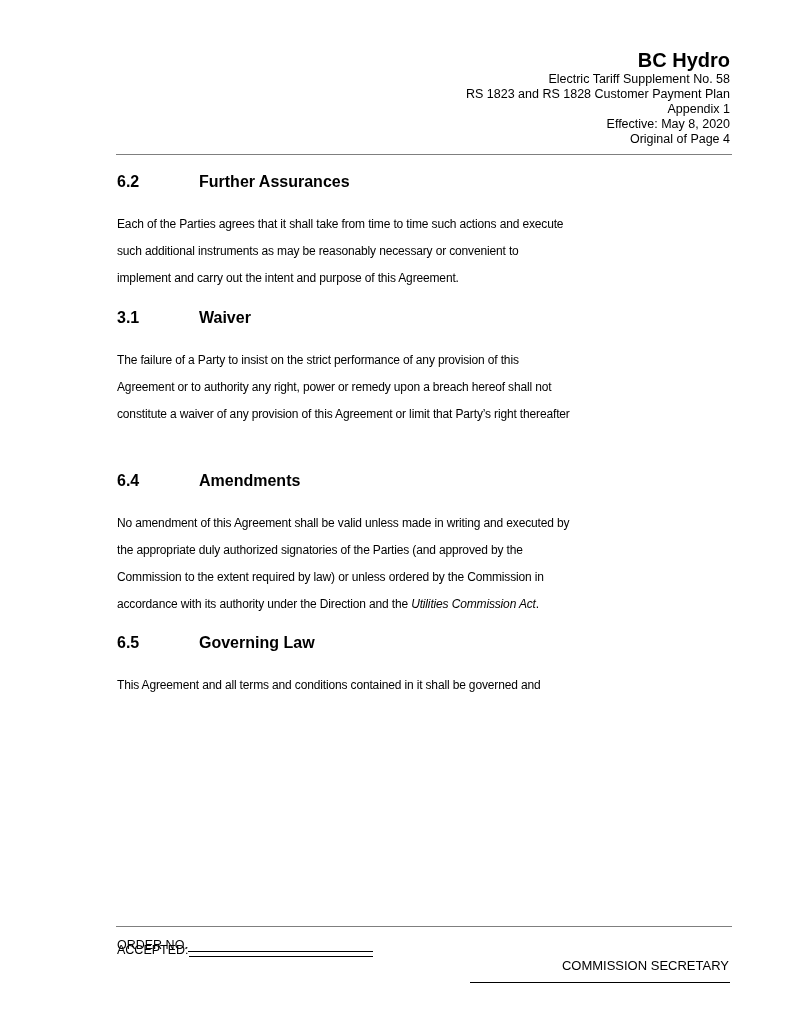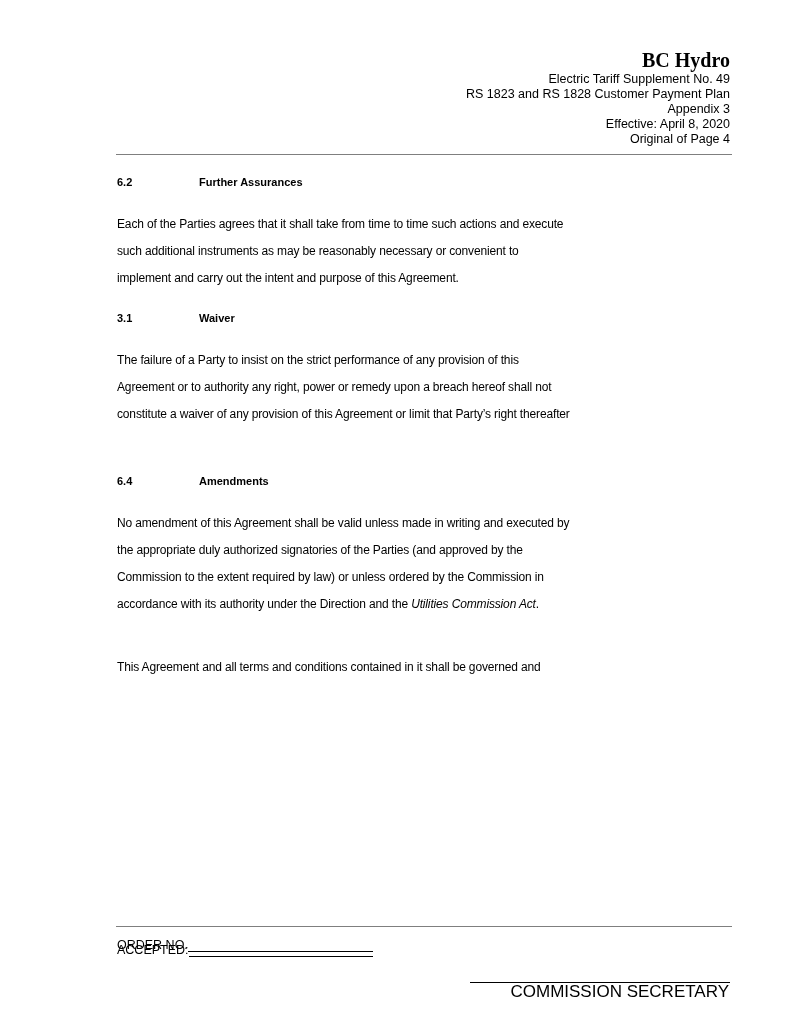--- a/index.html
+++ b/index.html
@@ -19,21 +19,20 @@
       position: absolute;
       right: 70px;
       top: 49px;
       text-align: right;
     }
     .header .company {
       font-size: 20px;
       font-weight: bold;
       line-height: 22px;
       margin-bottom: 1px;
-      font-family: Liberation Serif, serif;
     }
     .header .line {
       font-size: 12.5px;
       line-height: 15px;
     }
     .rule {
       position: absolute;
       left: 116px;
       width: 616px;
       height: 0;
@@ -41,21 +40,21 @@
     }
     .rule.top { top: 154px; }
     .rule.bottom { top: 926px; }
 
     .section {
       position: absolute;
       left: 117px;
       width: 620px;
     }
     .section-heading {
-      font-size: 11px;
+      font-size: 16px;
       font-weight: bold;
       line-height: 18px;
       height: 18px;
       position: relative;
     }
     .section-number {
       position: absolute;
       left: 0;
       top: 0;
     }
@@ -102,34 +101,34 @@
     .signature-line {
       position: absolute;
       left: 470px;
       top: 982px;
       width: 260px;
       border-top: 1px solid #000000;
     }
     .signature-label {
       position: absolute;
       right: 71px;
-      top: 985px;
-      font-size: 17px;
+      top: 959px;
+      font-size: 13px;
       line-height: 14px;
     }
   </style>
 </head>
 <body>
 
 <div class="header">
   <div class="company">BC Hydro</div>
-  <div class="line">Electric Tariff Supplement No. 49</div>
+  <div class="line">Electric Tariff Supplement No. 58</div>
   <div class="line">RS 1823 and RS 1828 Customer Payment Plan</div>
-  <div class="line">Appendix 3</div>
-  <div class="line">Effective: April 8, 2020</div>
+  <div class="line">Appendix 1</div>
+  <div class="line">Effective: May 8, 2020</div>
   <div class="line">Original of Page 4</div>
 </div>
 
 <div class="rule top"></div>
 
 <div class="section" id="s62">
   <div class="section-heading">
     <span class="section-number">6.2</span>
     <span class="section-title">Further Assurances</span>
   </div>
@@ -159,20 +158,24 @@
   </div>
   <div class="section-body">
     <span class="line">No amendment of this Agreement shall be valid unless made in writing and executed by</span>
     <span class="line">the appropriate duly authorized signatories of the Parties (and approved by the</span>
     <span class="line">Commission to the extent required by law) or unless ordered by the Commission in</span>
     <span class="line"><span>accordance with its authority under the Direction and the </span><em>Utilities Commission Act</em><span>.</span></span>
   </div>
 </div>
 
 <div class="section" id="s65">
+  <div class="section-heading">
+    <span class="section-number">6.5</span>
+    <span class="section-title">Governing Law</span>
+  </div>
   <div class="section-body">
     <span class="line">This Agreement and all terms and conditions contained in it shall be governed and</span>
   </div>
 </div>
 
 <div class="rule bottom"></div>
 
 <div class="footer-field" id="accepted">
   <span>ACCEPTED:</span>
   <span class="blank"></span>

